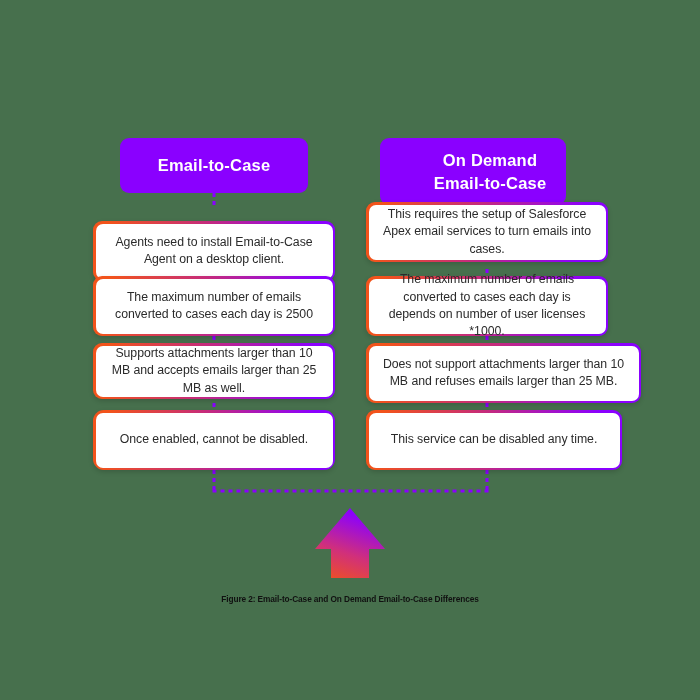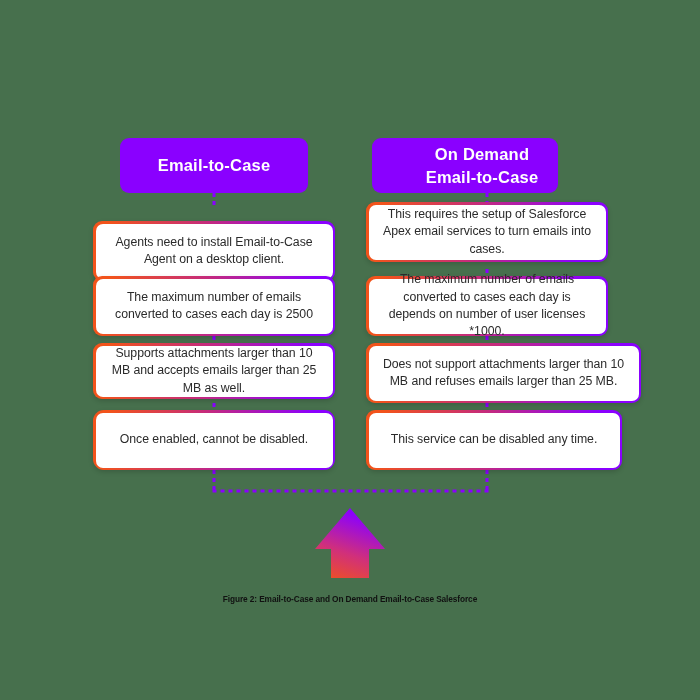--- a/index.html
+++ b/index.html
@@ -43,21 +43,21 @@
     line-height: 1.35;
     display: flex;
     align-items: center;
     justify-content: center;
     text-align: center;
     padding: 4px 10px;
   }
   .col-header .hdr-line { display: block; }
 
   #header-left  { left: 120px; top: 138px; width: 188px; height: 55px; }
-  #header-right { left: 372px; top: 138px; width: 186px; height: 55px; padding-left: 44px; }
+  #header-right { left: 380px; top: 138px; width: 186px; height: 67px; padding-left: 44px; }
 
   
   .info-box {
     position: absolute;
     box-sizing: border-box;
     padding: 2.5px;
     border-radius: 9px;
     background: linear-gradient(100deg, #f2531b 0%, #f2531b 7%, #c42a7e 46%, #8a00ff 88%, #8a00ff 100%);
     box-shadow: 0 2px 5px rgba(0,0,0,0.16);
   }
@@ -194,15 +194,15 @@
     <div class="inner">
       <span class="box-text">Does not support attachments larger than 10 MB and refuses emails larger than 25 MB.</span>
     </div>
   </div>
   <div class="info-box" id="box-r4">
     <div class="inner">
       <span class="box-text">This service can be disabled any time.</span>
     </div>
   </div>
 
-  <div id="caption">Figure 2: Email-to-Case and On Demand Email-to-Case Salesforce</div>
+  <div id="caption">Figure 2: Email-to-Case and On Demand Email-to-Case Differences</div>
 
 </div>
 
 </body></html>

